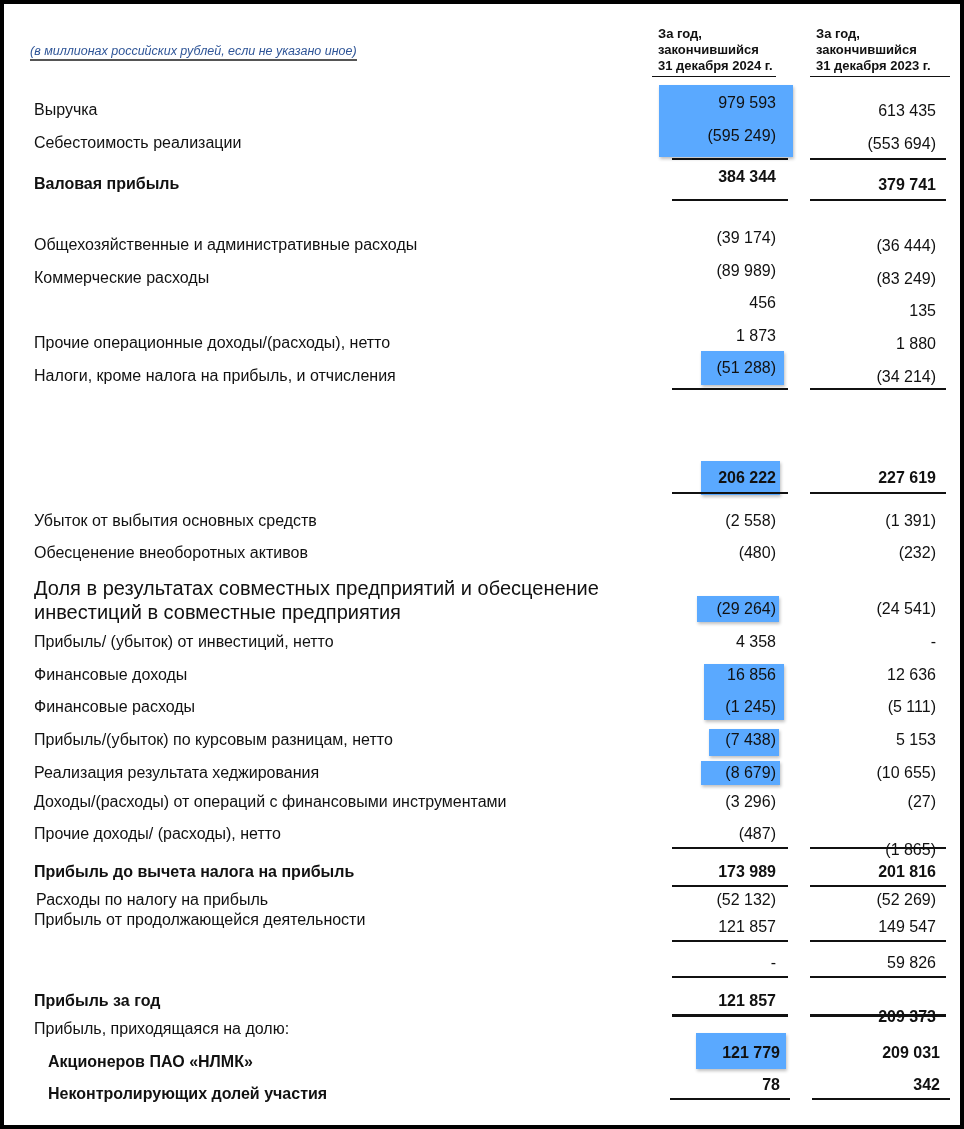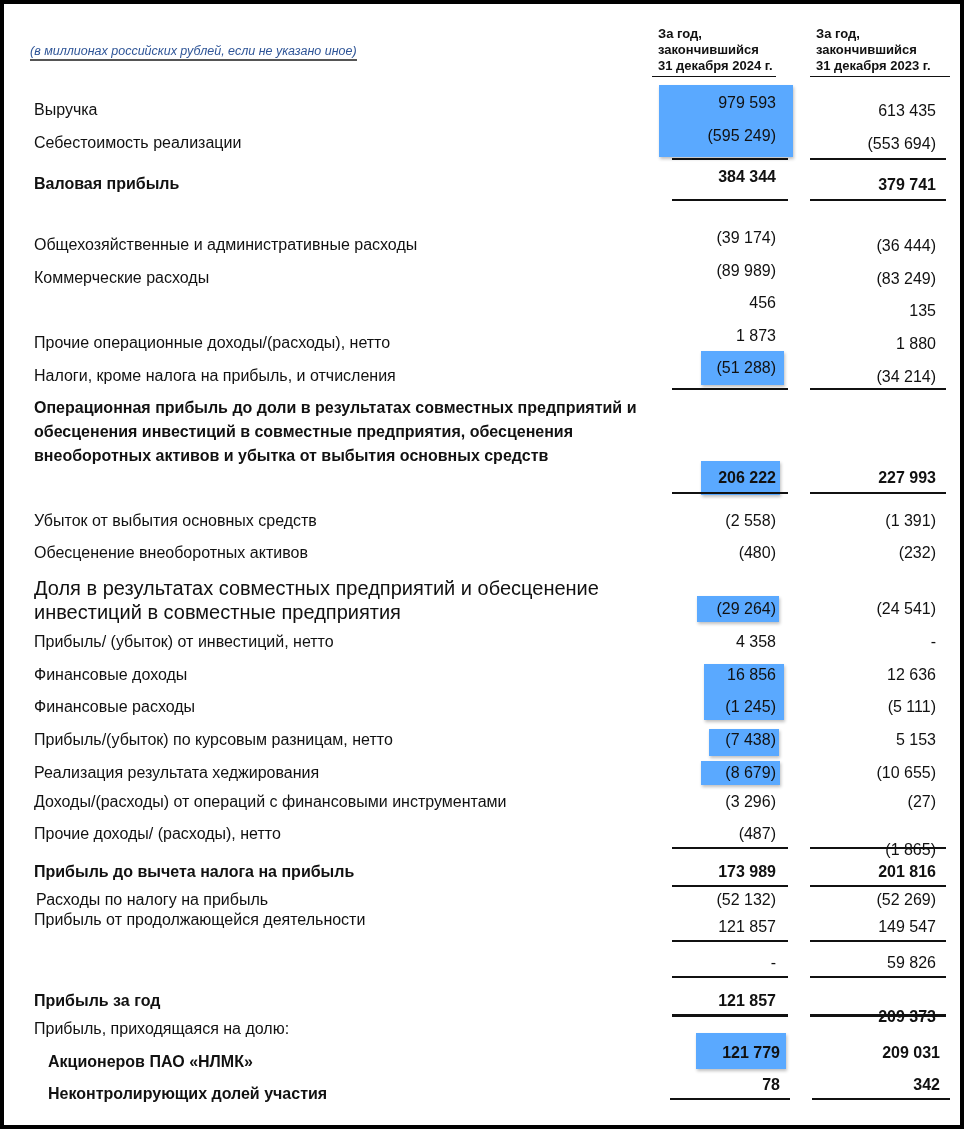--- a/index.html
+++ b/index.html
@@ -81,23 +81,22 @@
   <div class="row" style="top:330px;">Прочие операционные доходы/(расходы), нетто</div>
   <div class="v a" style="top:323px;">1 873</div>
   <div class="v b" style="top:331px;">1 880</div>
 
   <div class="row" style="top:363px;">Налоги, кроме налога на прибыль, и отчисления</div>
   <div class="v a" style="top:355px;">(51 288)</div>
   <div class="v b" style="top:364px;">(34 214)</div>
   <div class="hline" style="left:668px; top:384px; width:116px;"></div>
   <div class="hline" style="left:806px; top:384px; width:136px;"></div>
 
-  <div class="multi" style="top:392px;">Операционная прибыль до доли в результатах совместных предприятий и обесценения инвестиций в совместные предприятия, обесценения внеоборотных активов и убытка от выбытия основных средств</div>
   <div class="v a bold" style="top:465px;">206 222</div>
-  <div class="v b bold" style="top:465px;">227 993</div>
+  <div class="v b bold" style="top:465px;">227 619</div>
   <div class="hline" style="left:668px; top:488px; width:116px;"></div>
   <div class="hline" style="left:806px; top:488px; width:136px;"></div>
 
   <div class="row" style="top:508px;">Убыток от выбытия основных средств</div>
   <div class="v a" style="top:508px;">(2 558)</div>
   <div class="v b" style="top:508px;">(1 391)</div>
 
   <div class="row" style="top:540px;">Обесценение внеоборотных активов</div>
   <div class="v a" style="top:540px;">(480)</div>
   <div class="v b" style="top:540px;">(232)</div>

